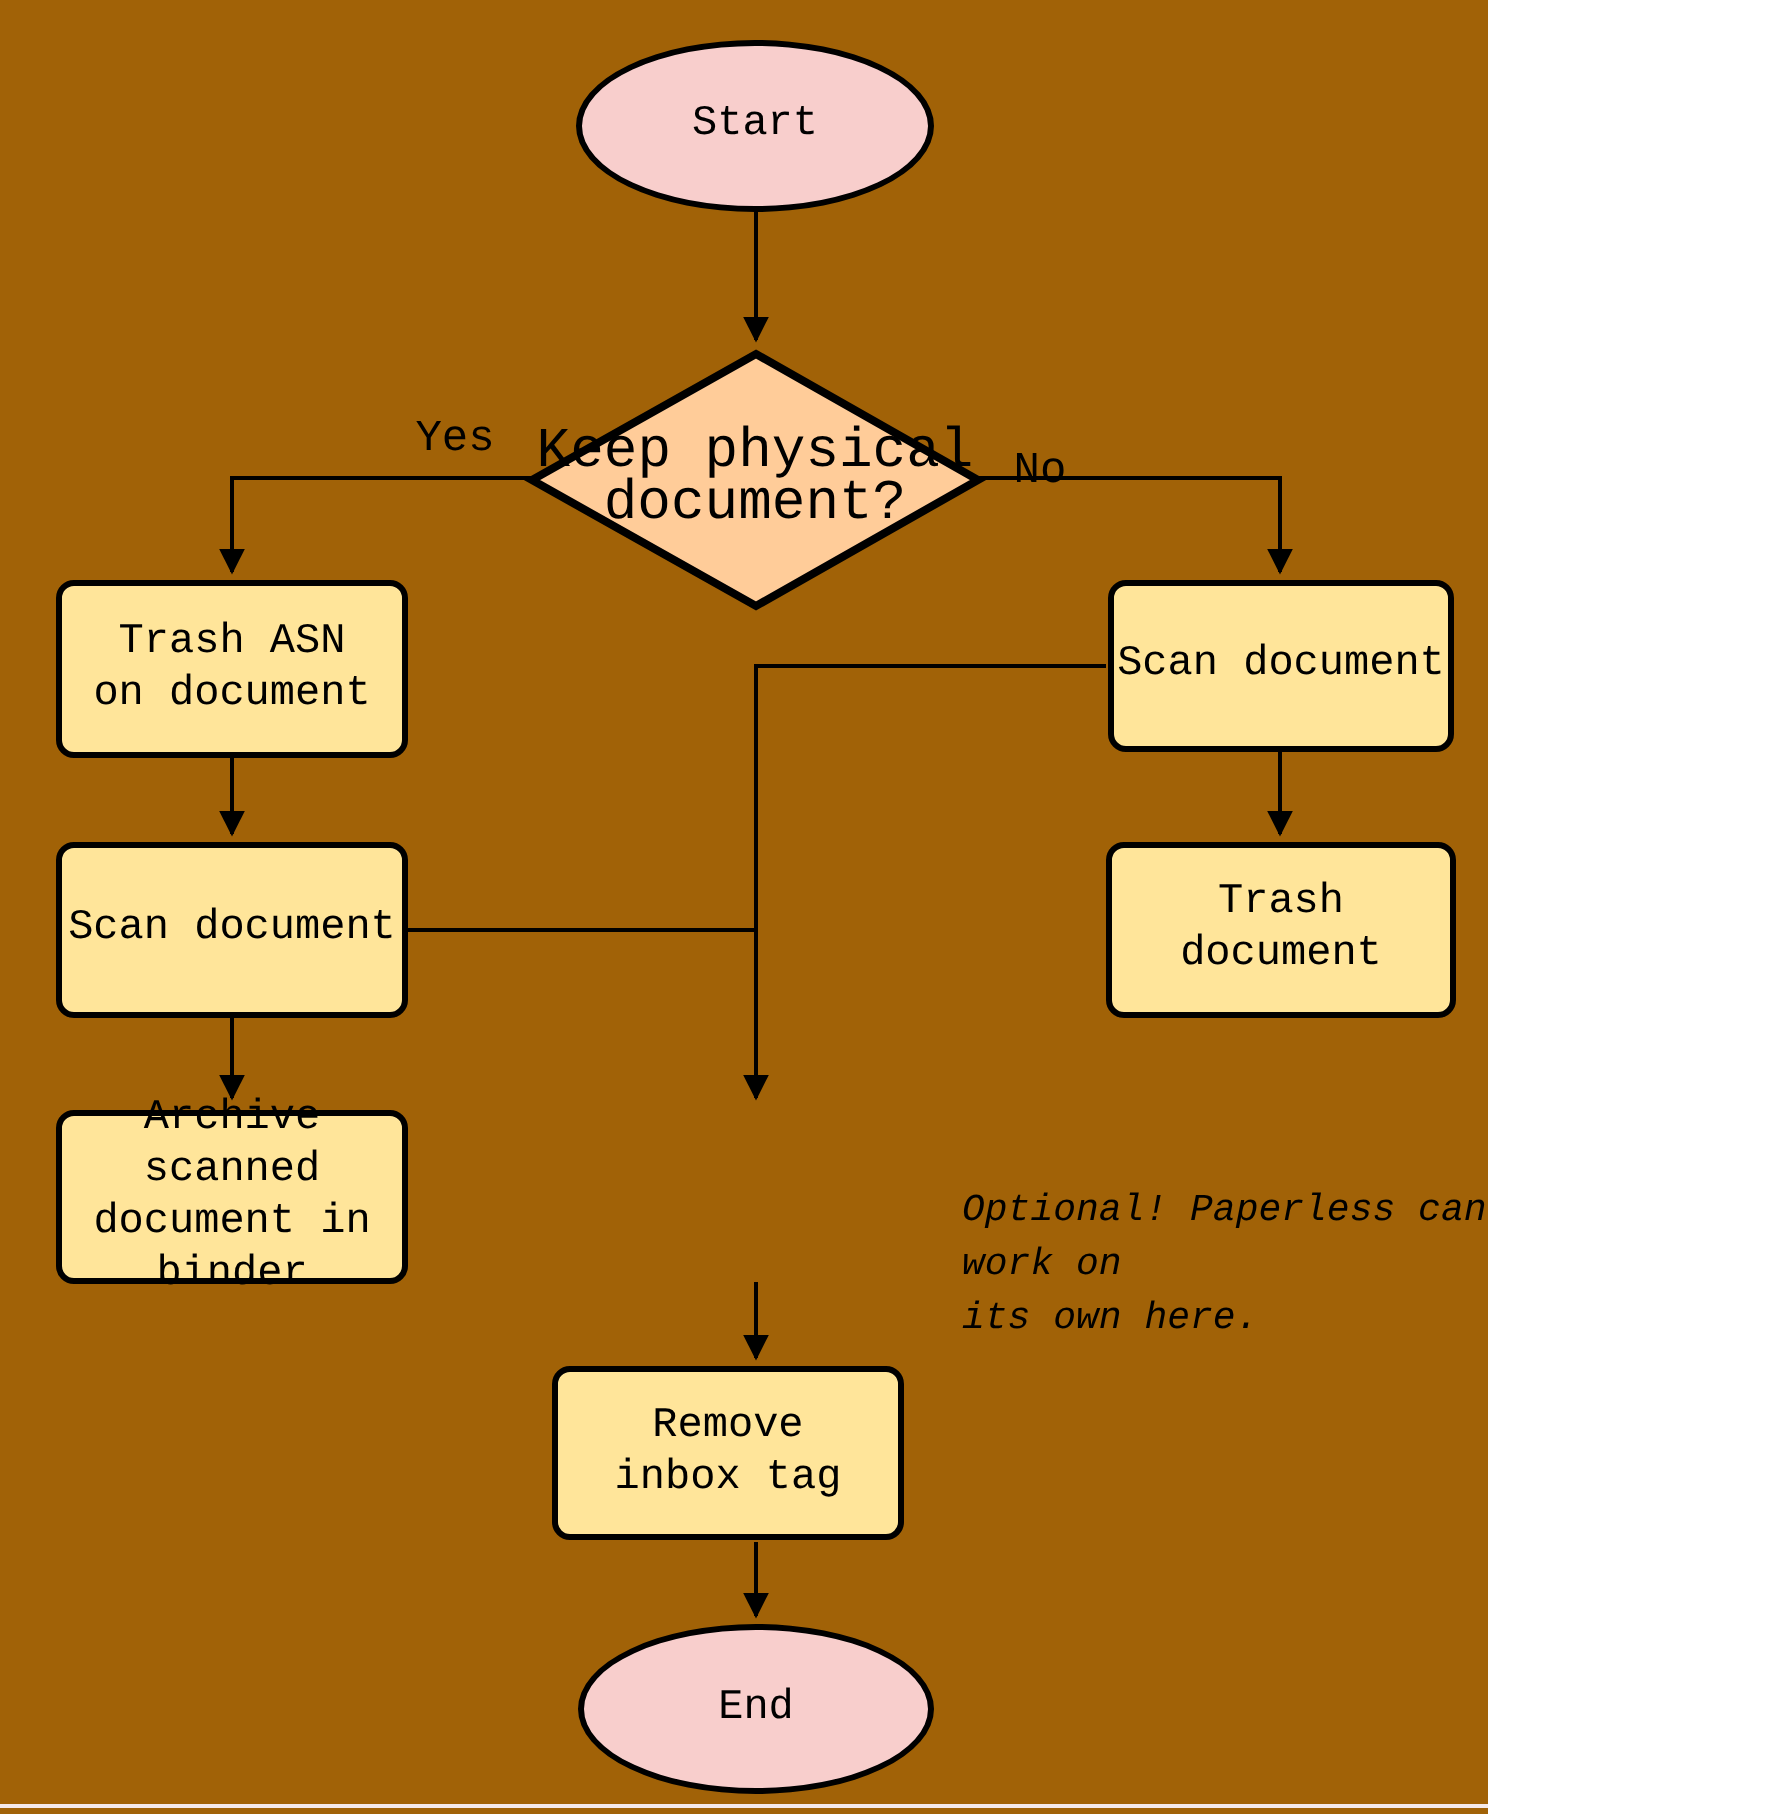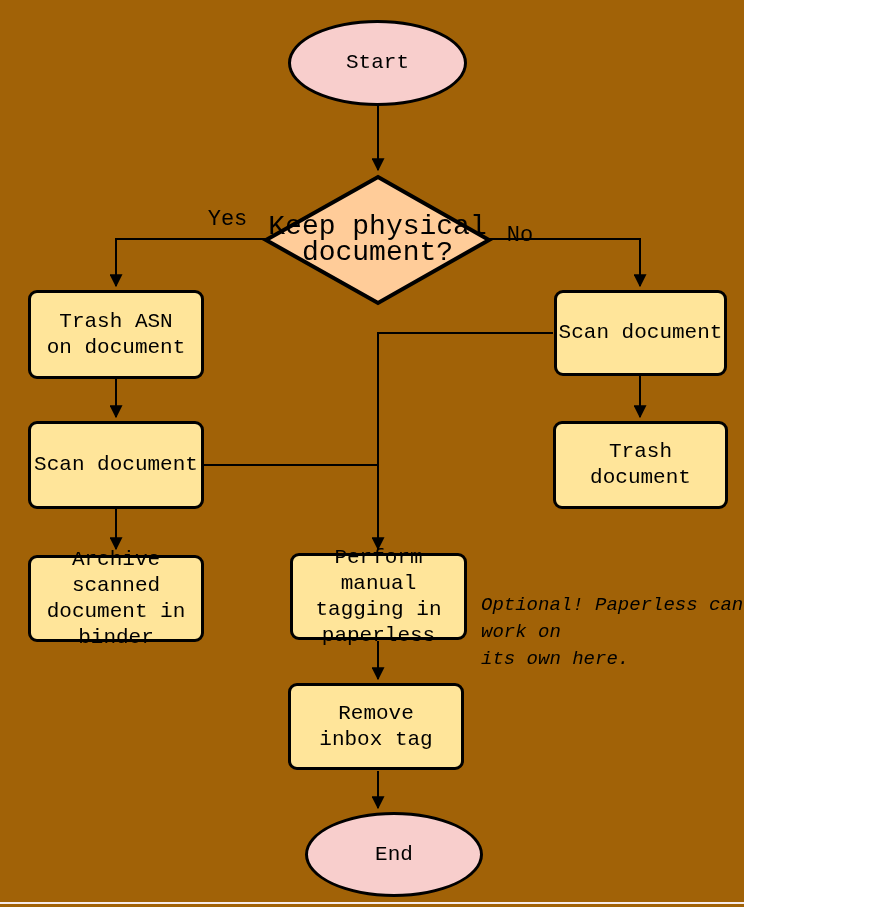--- a/index.html
+++ b/index.html
@@ -115,43 +115,40 @@
 
     <path class="edge" d="M 204 465 L 379 465"></path>
 
     <path class="edge" d="M 378 641 L 378 679" marker-end="url(#arrow)"></path>
 
     <path class="edge" d="M 378 771 L 378 808" marker-end="url(#arrow)"></path>
   </svg>
 
   <div class="node terminal" style="left:288px; top:20px; width:179px; height:86px;">Start</div>
 
-  <div class="node terminal" style="left:305px; top:812px; width:178px; height:85px;">End</div>
+  <div class="node terminal" style="left:289px; top:812px; width:178px; height:85px;">End</div>
 
   <div class="decision-label" style="left:266px; top:177px; width:223px; height:126px;">Keep physical
 document?</div>
 
   <div class="node process" style="left:28px; top:290px; width:176px; height:89px;">Trash ASN
 on document</div>
 
   <div class="node process" style="left:28px; top:421px; width:176px; height:88px;">Scan document</div>
 
   <div class="node process" style="left:28px; top:555px; width:176px; height:87px;">Archive scanned
 document in
 binder</div>
 
   <div class="node process" style="left:554px; top:290px; width:173px; height:86px;">Scan document</div>
 
   <div class="node process" style="left:553px; top:421px; width:175px; height:88px;">Trash document</div>
 
-  <div class="node process" style="left:290px; top:553px; width:177px; height:87px;">Perform manual
-tagging in
-paperless</div>
 
-  <div class="node process" style="left:288px; top:683px; width:176px; height:87px;">Remove
+  <div class="node process" style="left:276px; top:683px; width:176px; height:87px;">Remove
 inbox tag</div>
 
   <div class="edge-label" style="left:200px; top:208px; width:55px;">Yes</div>
 
   <div class="edge-label" style="left:496px; top:224px; width:48px;">No</div>
 
   <div class="note" style="left:481px; top:592px; width:406px;">Optional! Paperless can do lots of work on
 its own here.</div>
 
   <div class="bottom-edge"></div>

